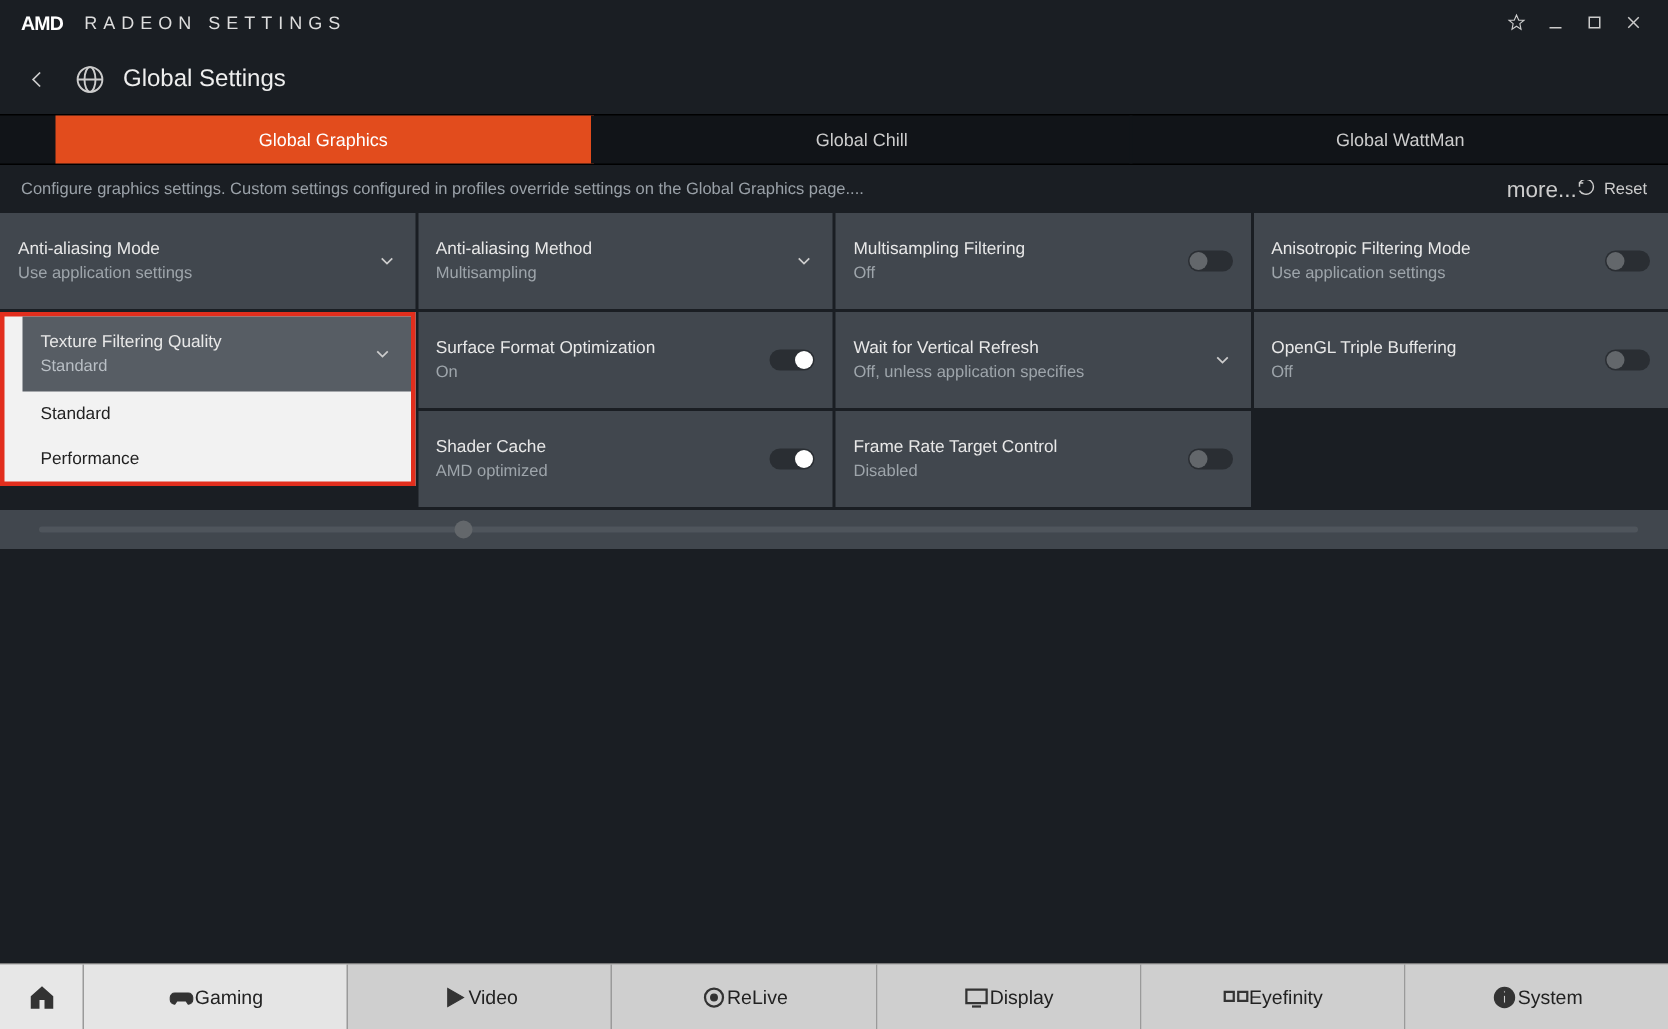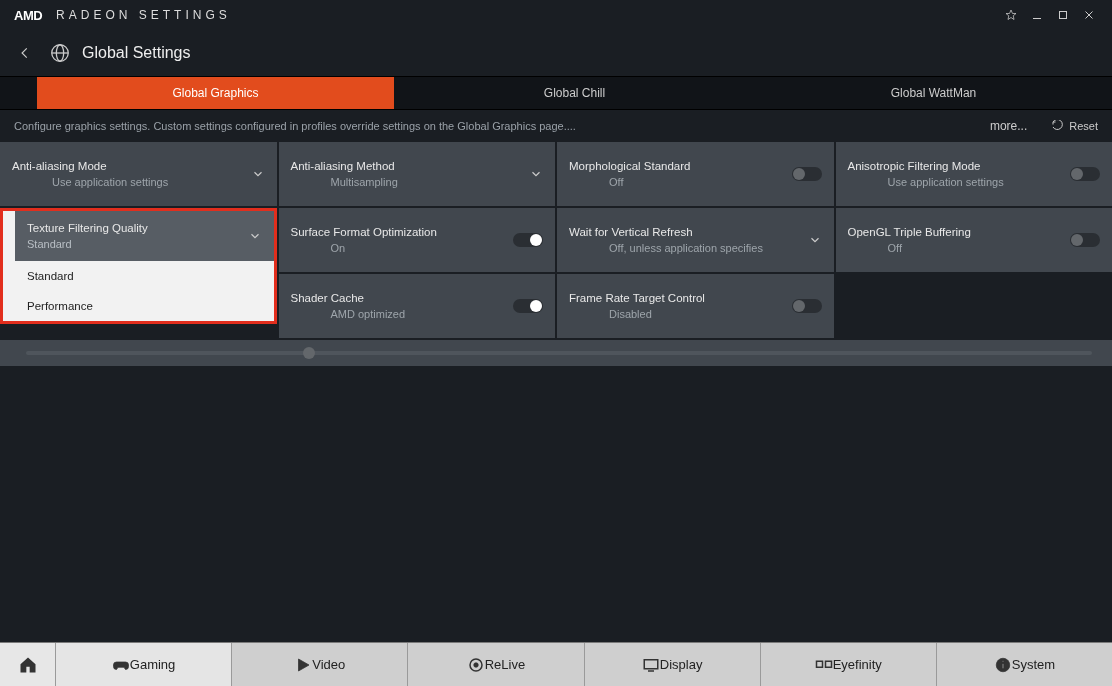--- a/index.html
+++ b/index.html
@@ -24,30 +24,30 @@
 
   
   .tabs { height: 34px; display:flex; background:#111418; border-top:1px solid #000; border-bottom:1px solid #000;padding-left:37px; }
   .tab { flex:1; display:flex; align-items:center; justify-content:center; font-size:12px; color:#ccc; cursor:pointer; border-right:2px solid #111418; }
   .tab:last-child { border-right:none; }
   .tab.active { background:#e24c1d; color:#fff; }
 
   
   .desc-row { height:32px; display:flex; align-items:center; padding:0 14px; background:#1a1e23; font-size:11px; color:#9aa1a8;}
   .desc-row .spacer { flex:1; }
-  .more-btn { color:#ccc; font-size:12px; margin-right:24px; cursor:pointer; }
+  .more-btn { color:#ccc; font-size:15px; margin-right:0; cursor:pointer; }
   .reset-btn { color:#ccc; font-size:11px; display:flex; align-items:center; gap:6px; cursor:pointer; }
   .reset-btn svg { width:12px; height:12px; stroke:#ccc; fill:none; stroke-width:2; }
 
   
   .grid { display:grid; grid-template-columns: repeat(4, 1fr); gap:2px; padding:0; background:#1a1e23; position:relative; }
   .card { background:#41474e; padding:11px 12px; min-height:64px; display:flex; align-items:center; justify-content:space-between; position:relative;}
   .card .txt { display:flex; flex-direction:column; gap:4px; }
   .card .lbl { font-size:11.5px; color:#e8e8e8; }
-  .card .val { font-size:11px; color:#9ea5ab;margin-left:40px; }
+  .card .val { font-size:11px; color:#9ea5ab; }
   .chev { width:14px; height:14px; flex-shrink:0; }
   .chev svg { width:14px; height:14px; stroke:#ccc; fill:none; stroke-width:2; }
   .toggle { width:30px; height:14px; border-radius:8px; background:#2a2e33; position:relative; flex-shrink:0; }
   .toggle::after { content:""; position:absolute; top:1px; left:1px; width:12px; height:12px; border-radius:50%; background:#63676b; }
   .toggle.on::after { left:auto; right:1px; background:#fff; }
 
   
   .slider-row { grid-column: span 4; background:#41474e; display:flex; align-items:center; padding:11px 20px; }
   .slider-track { flex:1; height:4px; background:#4f555c; border-radius:2px; margin-left:6px; position:relative; }
   .slider-knob { position:absolute; left:26%; top:-4px; width:12px; height:12px; border-radius:50%; background:#63676b; }
@@ -168,21 +168,21 @@
         <span class="lbl">Anti-aliasing Method</span>
         <span class="val">Multisampling</span>
       </div>
       <span class="chev"><svg viewBox="0 0 24 24">
             <polyline points="6 9 12 15 18 9"></polyline>
           </svg></span>
     </div>
 
     <div class="card">
       <div class="txt">
-        <span class="lbl">Morphological Standard</span>
+        <span class="lbl">Multisampling Filtering</span>
         <span class="val">Off</span>
       </div>
       <div class="toggle"></div>
     </div>
 
     <div class="card">
       <div class="txt">
         <span class="lbl">Anisotropic Filtering Mode</span>
         <span class="val">Use application settings</span>
       </div>

